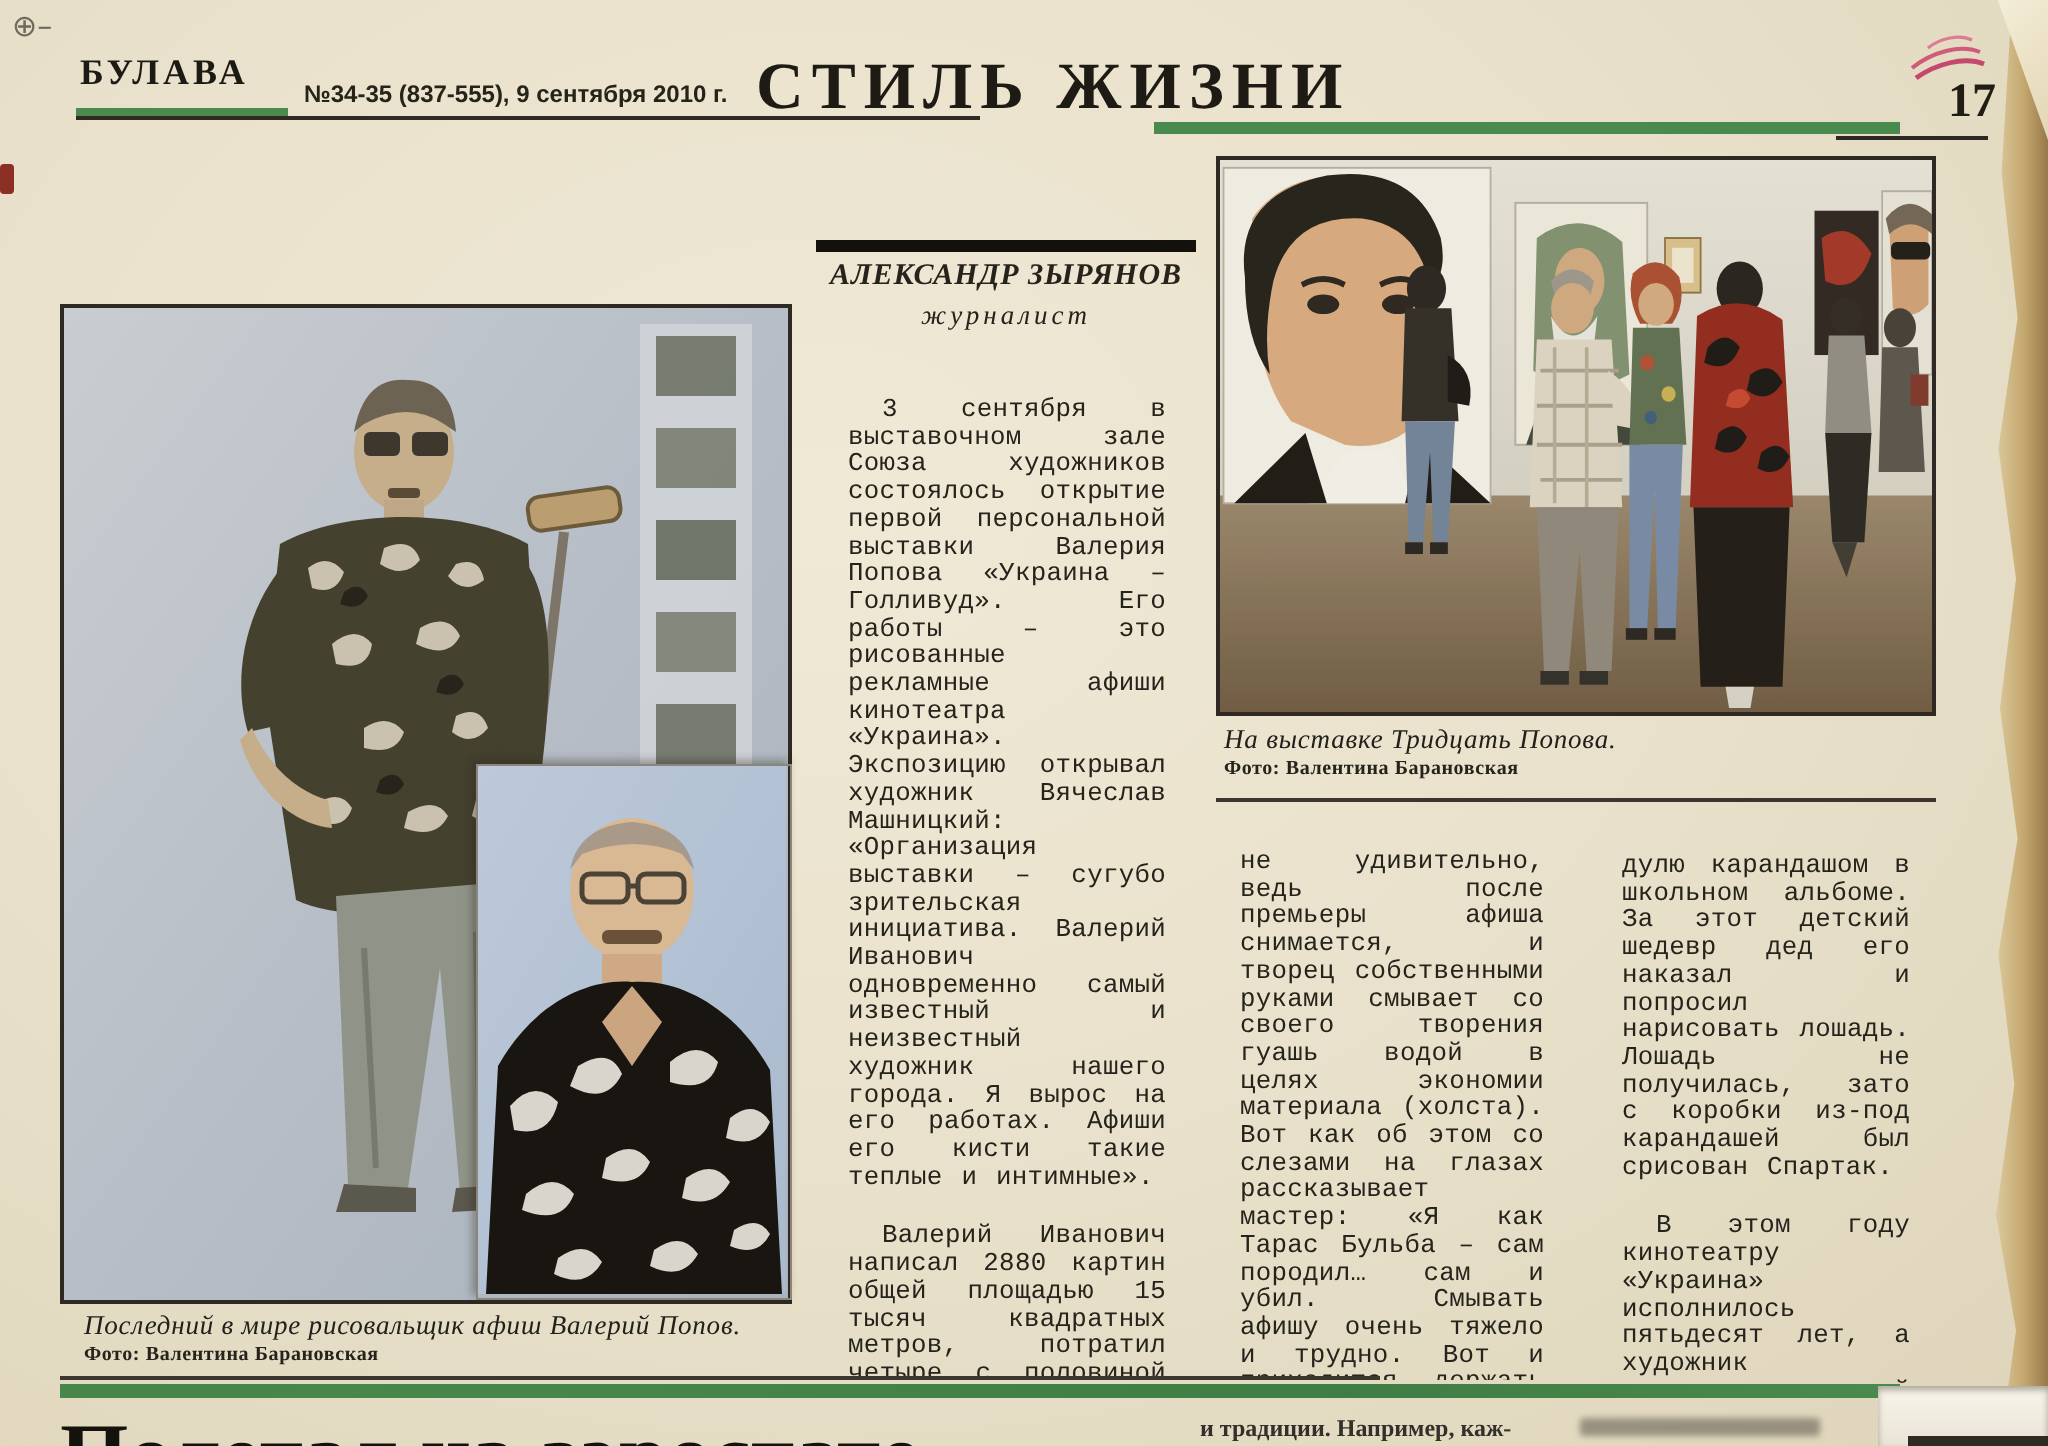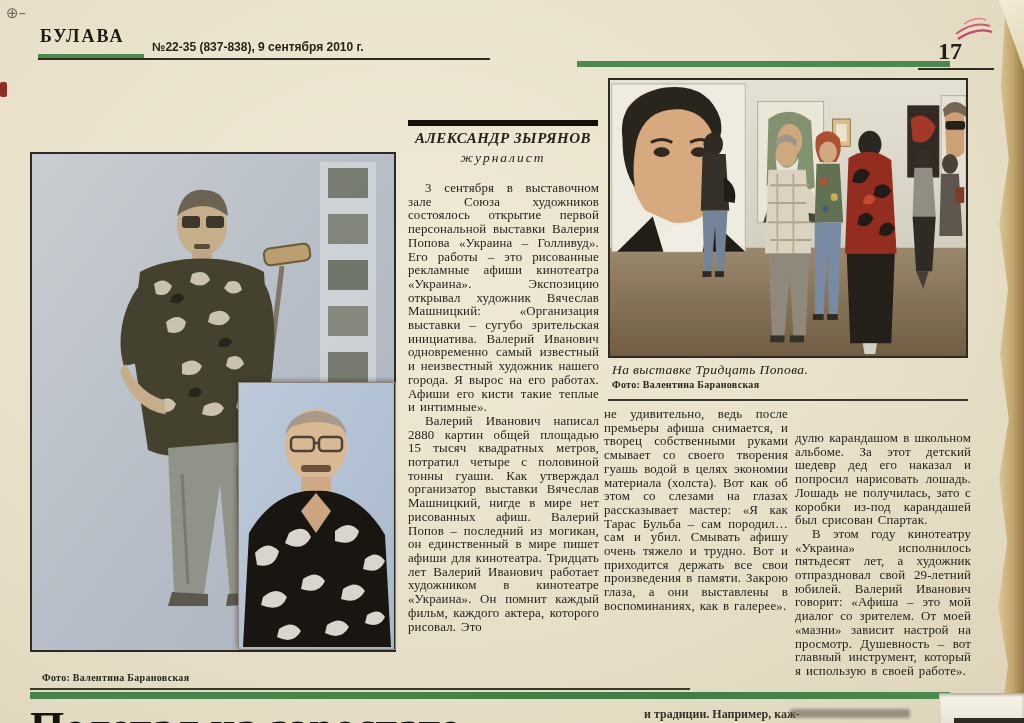--- a/index.html
+++ b/index.html
@@ -7,36 +7,36 @@
     background:radial-gradient(ellipse at 40% 35%, #f0e9d6 0%, #e9e1cb 50%, #ded4ba 100%);
     font-family:"Liberation Serif", serif;color:#26231c;}
   .abs{position:absolute;}
   
   .masthead{font-weight:bold;font-size:18px;letter-spacing:2px;color:#1c1a14;}
   .mast-underline{height:4px;background:#4b8a4e;}
   .issue{font-family:"Liberation Sans", sans-serif;font-weight:bold;font-size:12px;color:#262319;}
   .header-rule{height:2px;background:#2f2b22;}
   .section{font-size:33px;letter-spacing:4px;color:#1d1b14;font-weight:bold;}
   .section-bar{height:6px;background:#4b8a4e;}
-  .pageno{font-size:24px;font-weight:bold;color:#201d15;}
+  .pageno{font-size:24px;font-weight:bold;color:#201d15;margin-left:36px;}
   .pageno-rule{height:2px;background:#2c2922;}
   .regmark{color:#6f6a5e;font-size:15px;font-family:"DejaVu Sans",sans-serif;}
   .red-mark{background:#8c2f24;width:7px;height:15px;border-radius:2px;}
   
   .headline{font-size:48px;font-weight:bold;color:#14120c;letter-spacing:0.5px;white-space:nowrap;}
   
   .photo{border:2px solid #2e2a23;background:#c6ccd2;box-sizing:border-box;}
   .inset-photo{border:1px solid #8b857a;box-shadow:-2px -2px 4px rgba(40,35,25,.35);}
   
   .byline-bar{height:6px;background:#14110c;}
   .byline-author{font-size:15px;font-weight:bold;font-style:italic;text-align:center;letter-spacing:0.5px;}
   .byline-role{font-size:13.5px;font-style:italic;text-align:center;letter-spacing:2px;}
   
   .col{font-size:12.9px;line-height:13.7px;text-align:justify;letter-spacing:0.15px;word-spacing:1.5px;overflow:hidden;}
-  .col p{margin:0;text-indent:17px;}
+  .col p{margin:16px;text-indent:17px;font-family:Liberation Mono, monospace;}
   .col p.cont{text-indent:0;}
   
   .caption{font-size:13.5px;font-style:italic;letter-spacing:0.4px;color:#22201a;}
   .credit{font-size:10px;font-weight:bold;letter-spacing:0.3px;color:#26231c;}
   .thin-rule{height:1.5px;background:#3b372e;}
   .green-bar{height:7px;background:linear-gradient(90deg,#47854a,#52935312,#47854a 30%,#3f7d44 70%,#4b8a4e);background-color:#47854a;}
   
   .next-headline{font-size:44px;font-weight:bold;color:#14120c;white-space:nowrap;}
   .fragment{font-size:12px;font-weight:bold;color:#33302a;white-space:nowrap;}
   .smudge{background:#5d574b;filter:blur(1.5px);opacity:.55;border-radius:2px;}
@@ -51,22 +51,23 @@
 </head>
 <body>
 
 <div class="page">
 
   <div class="abs regmark" style="left:6px;top:4px;">⊕–</div>
   <div class="abs red-mark" style="left:0;top:82px;"></div>
 
   <div class="abs masthead" style="left:40px;top:26px;">БУЛАВА</div>
   <div class="abs mast-underline" style="left:38px;top:54px;width:106px;"></div>
-  <div class="abs issue" style="left:152px;top:40px;">№22-35 (837-838), 9 сентября 2010 г.</div>
+  <div class="abs issue" style="left:152px;top:40px;">№34-35 (837-555), 9 сентября 2010 г.</div>
   <div class="abs header-rule" style="left:38px;top:58px;width:452px;"></div>
+  <div class="abs section" style="left:378px;top:26px;">СТИЛЬ ЖИЗНИ</div>
   <div class="abs section-bar" style="left:577px;top:61px;width:373px;"></div>
   <div class="abs pageno" style="left:938px;top:38px;">17</div>
   <div class="abs pageno-rule" style="left:918px;top:68px;width:76px;"></div>
   <svg class="abs" style="left:950px;top:14px;" width="46" height="32" viewBox="0 0 46 32">
     <path d="M6 20 C16 12 30 8 40 12" stroke="#d05a79" stroke-width="2" fill="none"></path>
     <path d="M8 25 C18 18 32 14 42 18" stroke="#c4496f" stroke-width="2.4" fill="none"></path>
     <path d="M14 10 C20 5 30 3 36 6" stroke="#dd7b95" stroke-width="1.6" fill="none"></path>
   </svg>
 
 
@@ -143,20 +144,21 @@
         </g>
         <g>
           <path d="M4 264 L10 150 C28 118 56 106 77 108 C100 106 128 120 146 152 L152 264 Z" fill="#191510"></path>
           <path d="M77 110 L62 128 L77 150 L92 128 Z" fill="#caa57f"></path>
           <path d="M16 170 q12 -14 24 -2 q-4 18 -22 14 Z M50 150 q16 -10 22 4 q-8 16 -26 6 Z M96 148 q14 -12 24 0 q-4 16 -24 10 Z M126 176 q12 -10 20 2 q-6 14 -22 8 Z M24 214 q14 -12 24 0 q-6 16 -26 8 Z M64 196 q14 -10 22 2 q-6 14 -24 8 Z M104 206 q14 -10 22 2 q-8 14 -24 8 Z M40 246 q14 -10 22 2 q-8 14 -24 6 Z M88 242 q14 -10 22 2 q-8 14 -24 6 Z M128 232 q12 -8 18 2 q-6 12 -20 6 Z" fill="#e9e5dc" opacity="0.92"></path>
         </g>
       </svg>
     </div>
   </div>
 
+  <div class="abs caption" style="left:42px;top:655px;width:360px;">Последний в мире рисовальщик афиш Валерий Попов.</div>
   <div class="abs credit" style="left:42px;top:672px;">Фото: Валентина Барановская</div>
 
   <div class="abs photo" style="left:608px;top:78px;width:360px;height:280px;">
     <svg width="356" height="276" viewBox="0 0 400 283" preserveAspectRatio="none">
       <defs>
         <linearGradient id="wall" x1="0" y1="0" x2="0" y2="1">
           <stop offset="0" stop-color="#e6e3da"></stop>
             <stop offset="1" stop-color="#d3d0c3"></stop>
         </linearGradient>
         <linearGradient id="floor" x1="0" y1="0" x2="0" y2="1">
@@ -264,30 +266,30 @@
 
   <div class="abs col" style="left:408px;top:182px;width:191px;height:506px;">
     <p>3 сентября в выставочном зале Союза художников состоялось открытие первой персональной выставки Валерия Попова «Украина – Голливуд». Его работы – это рисованные рекламные афиши кинотеатра «Украина». Экспозицию открывал художник Вячеслав Машницкий: «Организация выставки – сугубо зрительская инициатива. Валерий Иванович одновременно самый известный и неизвестный художник нашего города. Я вырос на его работах. Афиши его кисти такие теплые и интимные».</p>
     <p>Валерий Иванович написал 2880 картин общей площадью 15 тысяч квадратных метров, потратил четыре с половиной тонны гуаши. Как утверждал организатор выставки Вячеслав Машницкий, нигде в мире нет рисованных афиш. Валерий Попов – последний из могикан, он единственный в мире пишет афиши для кинотеатра. Тридцать лет Валерий Иванович работает художником в кинотеатре «Украина». Он помнит каждый фильм, каждого актера, которого рисовал. Это</p>
   </div>
 
   <div class="abs col" style="left:604px;top:408px;width:184px;height:282px;">
     <p class="cont">не удивительно, ведь после премьеры афиша снимается, и творец собственными руками смывает со своего творения гуашь водой в целях экономии материала (холста). Вот как об этом со слезами на глазах рассказывает мастер: «Я как Тарас Бульба – сам породил… сам и убил. Смывать афишу очень тяжело и трудно. Вот и приходится держать все свои произведения в памяти. Закрою глаза, а они выставлены в воспоминаниях, как в галерее».</p>
   </div>
 
-  <div class="abs col" style="left:795px;top:432px;width:176px;height:282px;">
+  <div class="abs col" style="left:795px;top:410px;width:176px;height:282px;">
     <p class="cont">дулю карандашом в школьном альбоме. За этот детский шедевр дед его наказал и попросил нарисовать лошадь. Лошадь не получилась, зато с коробки из-под карандашей был срисован Спартак.</p>
     <p>В этом году кинотеатру «Украина» исполнилось пятьдесят лет, а художник отпраздновал свой 29-летний юбилей. Валерий Иванович говорит: «Афиша – это мой диалог со зрителем. От моей «мазни» зависит настрой на просмотр. Душевность – вот главный инструмент, который я использую в своей работе».</p>
   </div>
 
   <div class="abs thin-rule" style="left:30px;top:688px;width:660px;"></div>
   <div class="abs green-bar" style="left:30px;top:692px;width:920px;"></div>
 
   <div class="abs next-headline" style="left:30px;top:702px;">Полетал на аэростате</div>
-  <div class="abs fragment" style="left:600px;top:707px;margin-left:44px;">и традиции. Например, каж-</div>
+  <div class="abs fragment" style="left:600px;top:707px;">и традиции. Например, каж-</div>
   <div class="abs smudge" style="left:790px;top:709px;width:120px;height:9px;"></div>
 
   <div class="abs torn-edge"></div>
   <div class="abs corner-curl"></div>
   <div class="abs under-sheet"></div>
   <div class="abs under-sheet-dark"></div>
 
 </div>
 
 </body></html>

